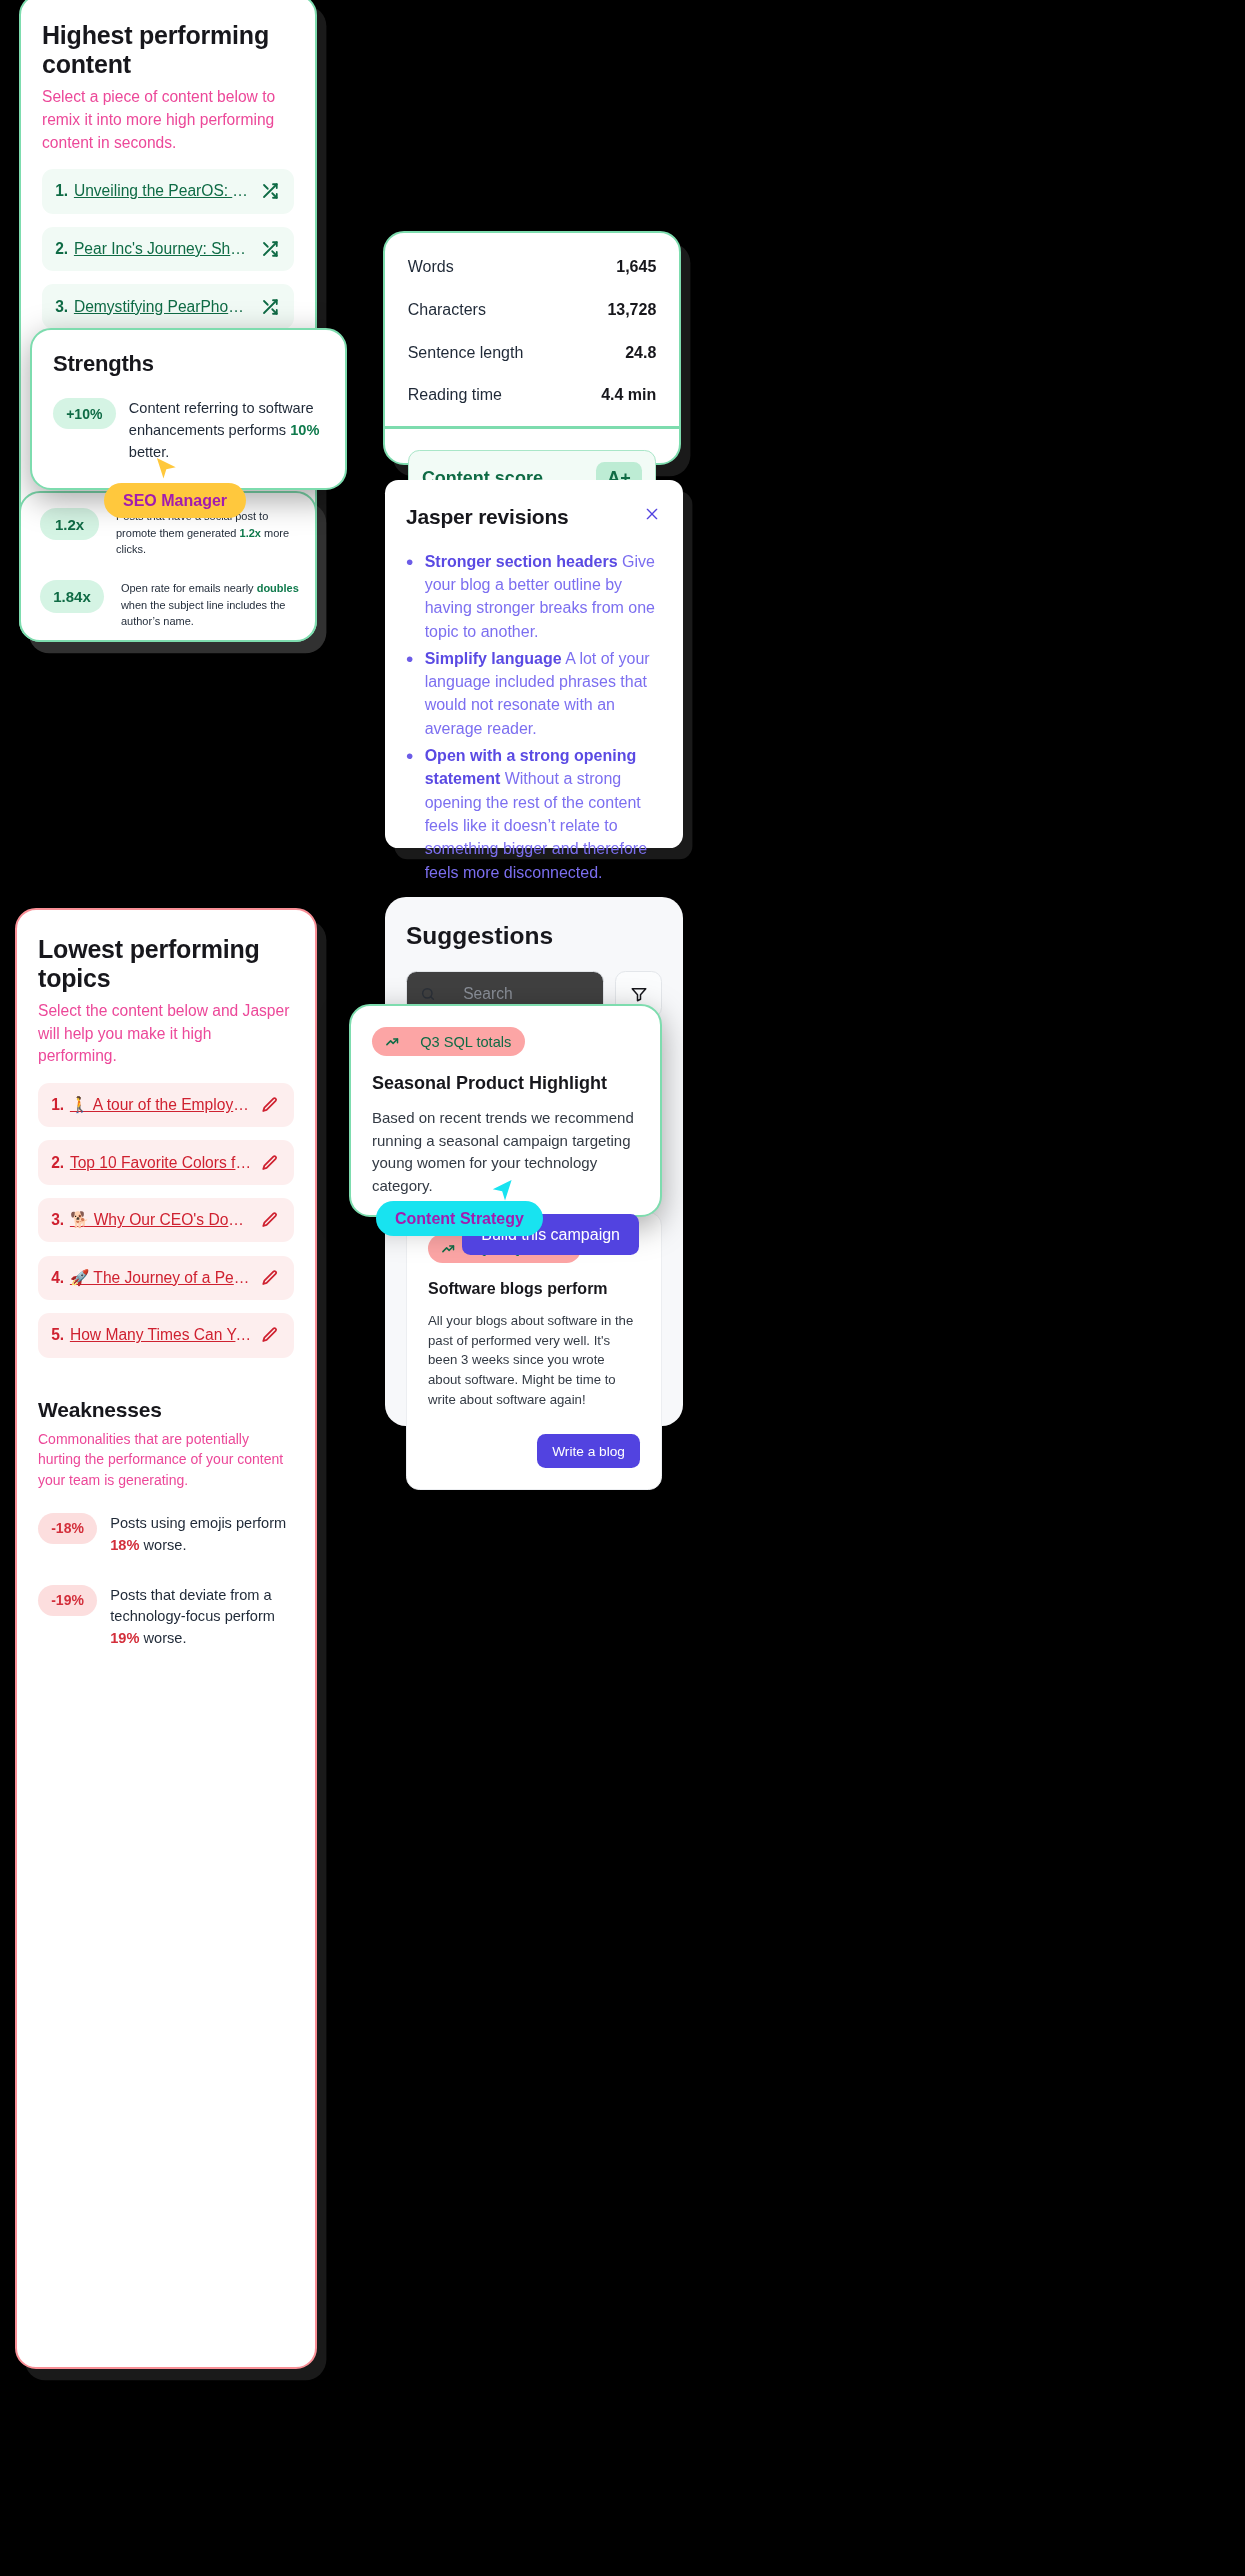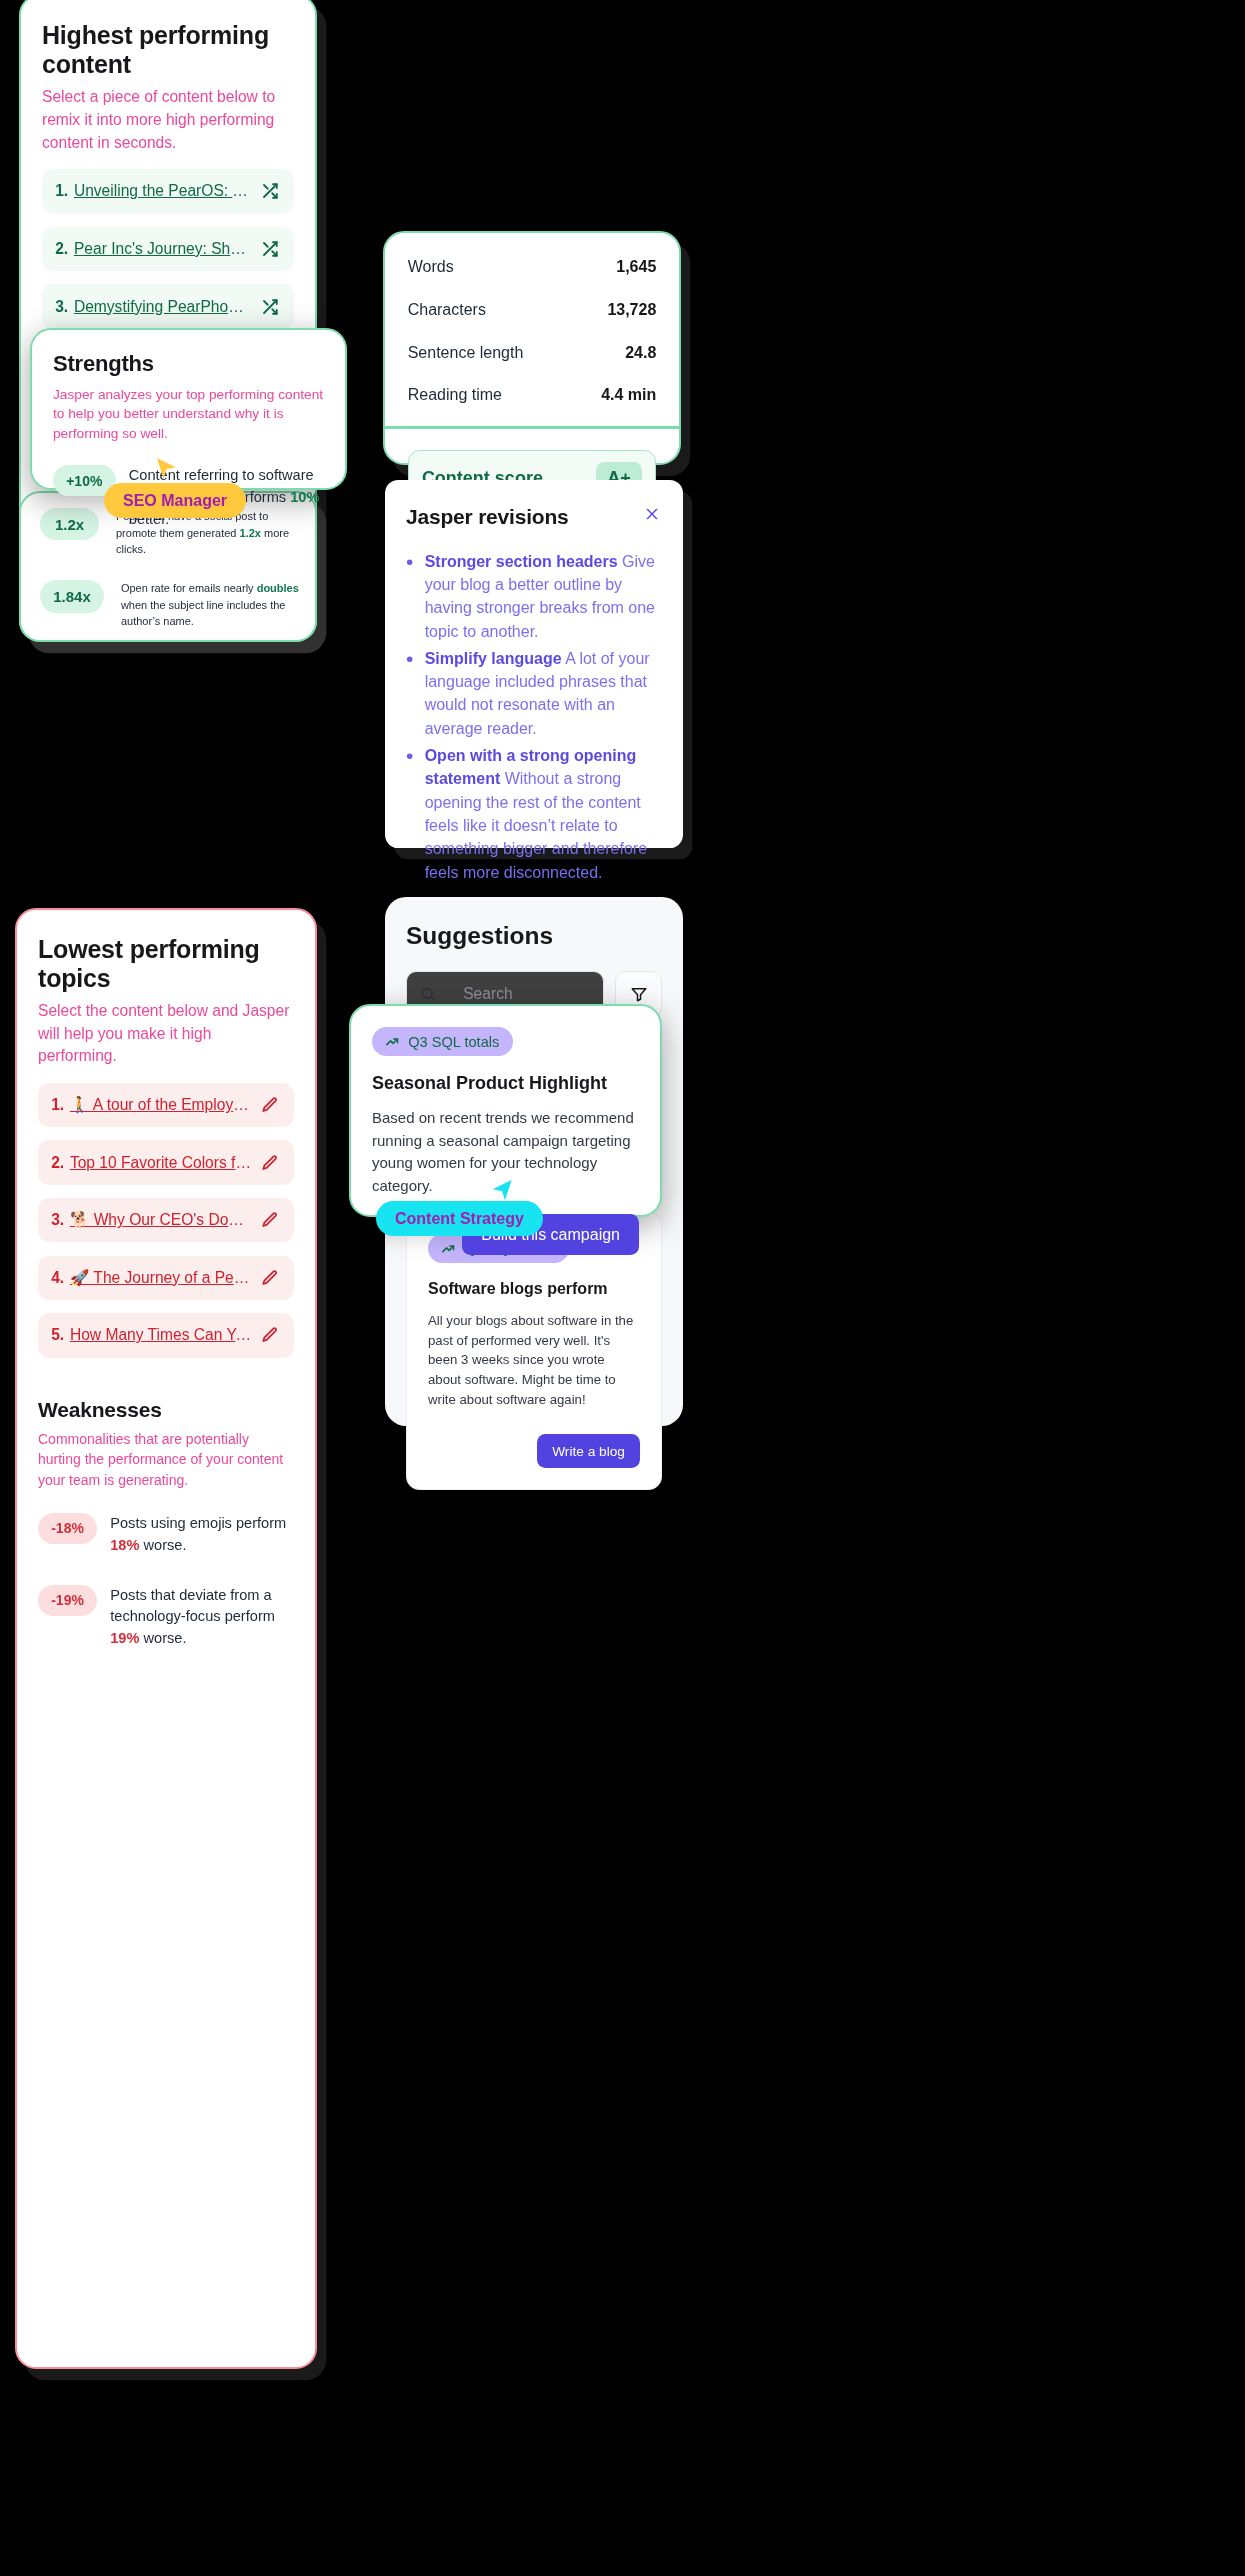--- a/index.html
+++ b/index.html
@@ -92,22 +92,22 @@
   }
   .search-ph { color: #8a8f98; font-size: 15.6px; }
   .filter-btn {
     width: 47px; height: 47px; background: #fbfcfd; border: 0.9px solid #e3e6ea;
     border-radius: 10.4px; display: flex; align-items: center; justify-content: center;
   }
   .sugg-card {
     background: #fff; border-radius: 13.2px; border: 0.9px solid #eceef1; padding: 21px;
   }
   .tag {
-    display: inline-flex; align-items: center; gap: 8px;
-    background: #c4b5fd; color: #0f6b45; border-radius: 943px;
+    display: inline-flex; align-items: center; gap: 20px;
+    background: #fca5a5; color: #0f6b45; border-radius: 943px;
     padding: 6.6px 13.2px; font-size: 14.6px;
   }
   .sugg-h { font-size: 18px; font-weight: bold; color: #17171c; margin-top: 17px; }
   .sugg-p { font-size: 15px; color: #333a44; line-height: 1.5; margin-top: 13.2px; }
   .btn-primary {
     background: #5243e0; color: #fff; border: none; border-radius: 8.5px;
     font-size: 16px; padding: 11.3px 19px; font-family: inherit; cursor: pointer;
   }
 
   
@@ -206,21 +206,20 @@
     <div class="stat" style="margin-top:22.7px;">
       <div class="pill green">1.84x</div>
       <div class="stat-txt">
         <span>Open rate for emails nearly </span><b class="g">doubles</b><span> when the subject line includes the author’s name.</span>
       </div>
     </div>
   </div>
 
   <div class="card green soft-shadow" style="left:30px; top:328px; width:317px; height:162px; padding:21px 21px 9.4px 21px; z-index:5;">
     <div class="card-title" style="font-size:22px;">Strengths</div>
-    <div class="card-sub" style="font-size:13.7px;">Jasper analyzes your top performing content to help you better understand why it is performing so well.</div>
     <div class="stat" style="">
       <div class="pill green" style="font-size:14px;">+10%</div>
       <div class="stat-txt" style="font-size:14.6px; margin-left:13.2px;">
         <span>Content referring to software enhancements performs </span><b class="g">10%</b><span> better.</span>
       </div>
     </div>
   </div>
 
   <div class="cursor" style="left:155px; top:456px; z-index:7;">
     <svg width="24.5" height="26.4" viewBox="0 0 26 28" fill="none">

